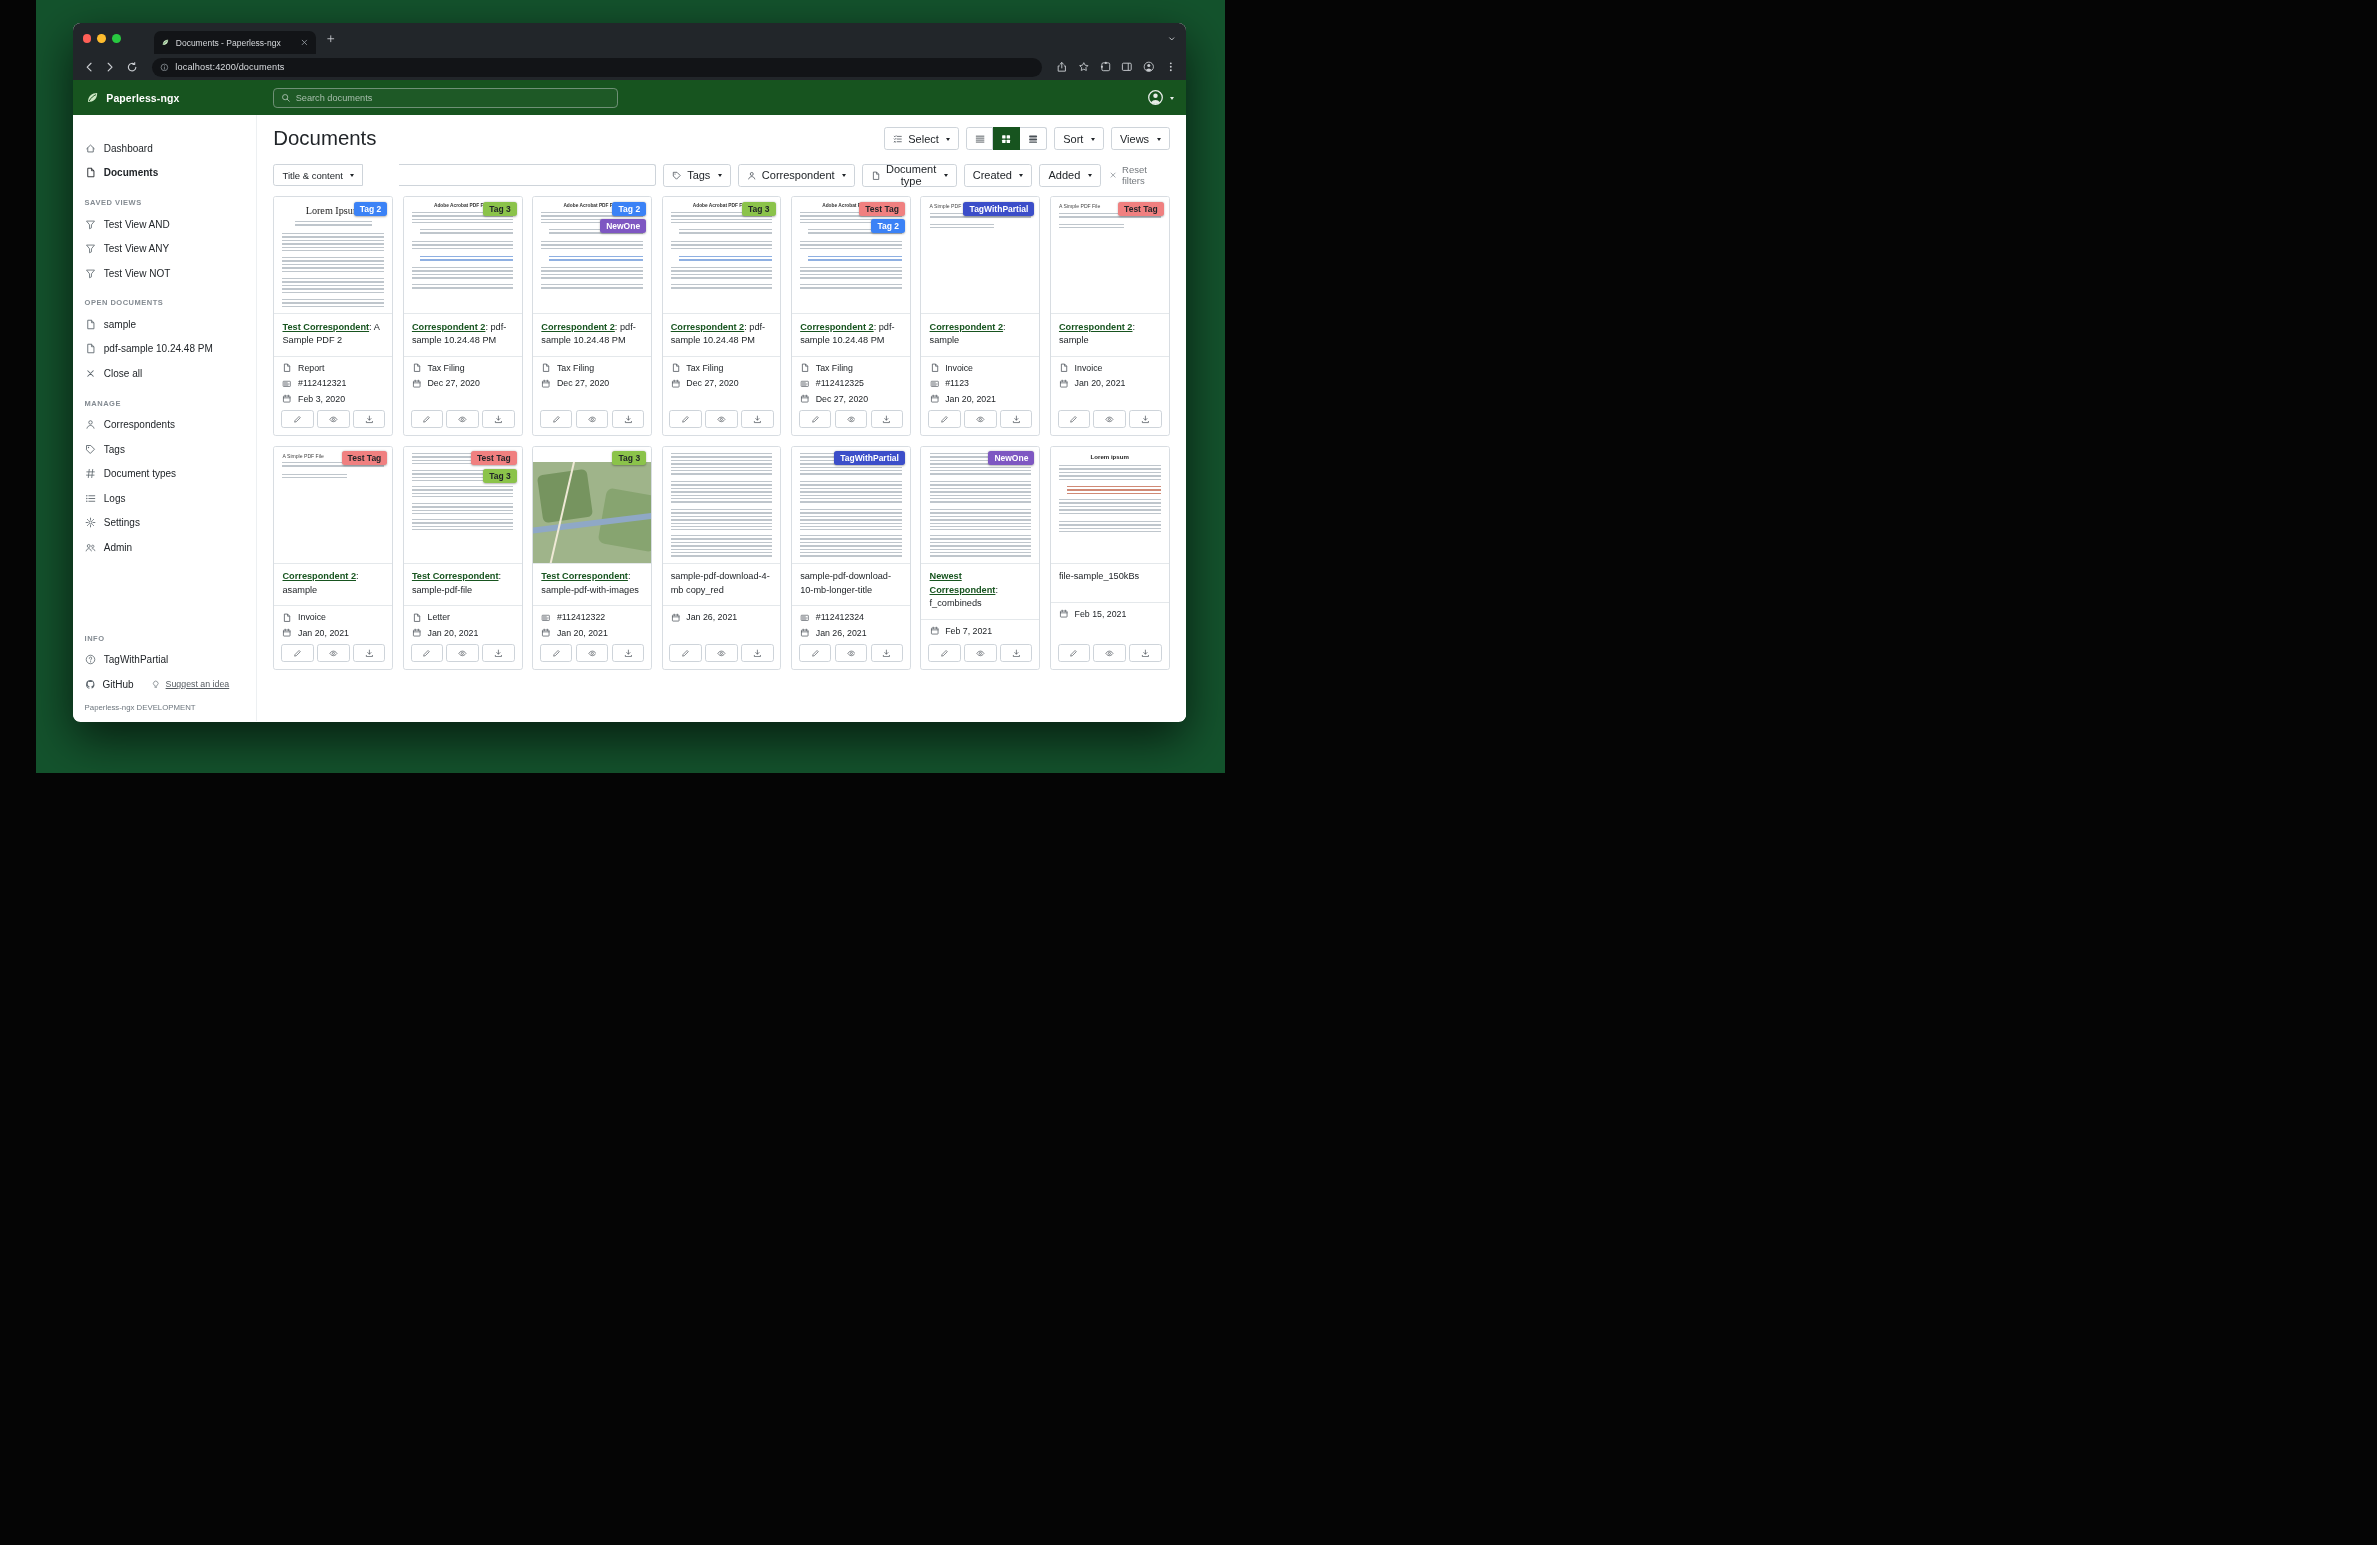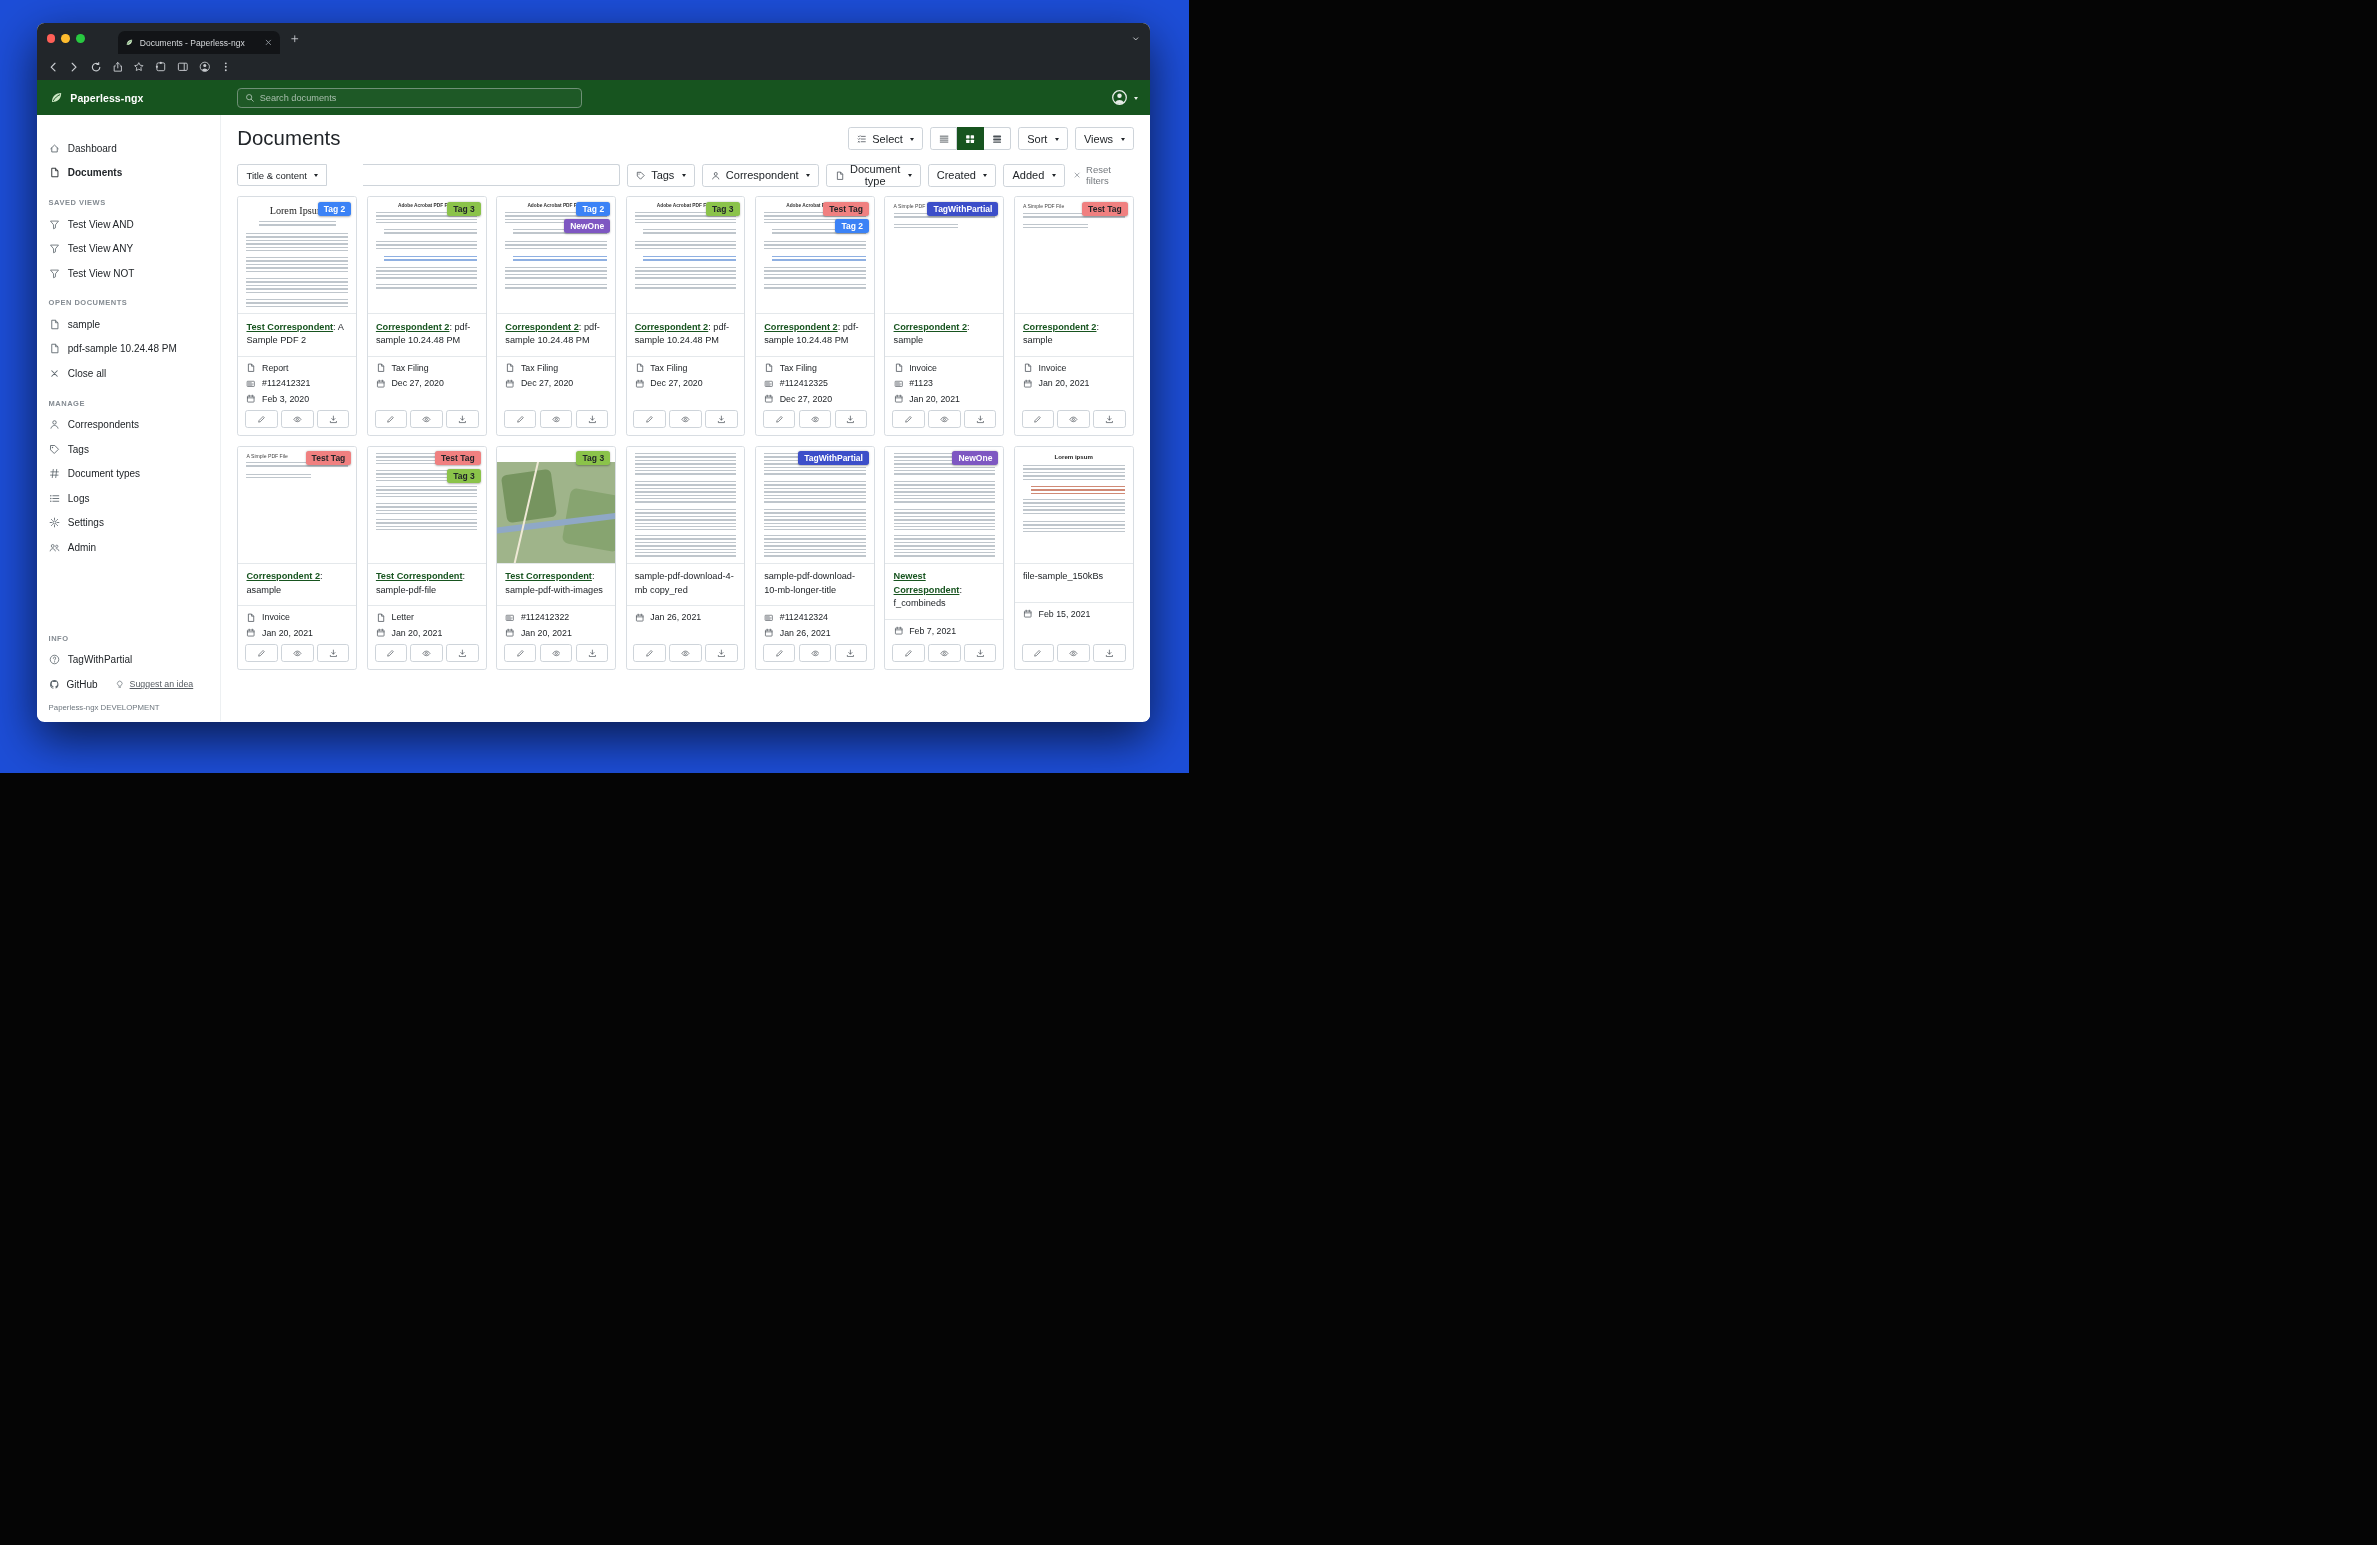--- a/index.html
+++ b/index.html
@@ -1,18 +1,18 @@
 <!DOCTYPE html>
 <html style="--brand: #17541f; --pag-active: #212529;font-size:11px"><head>
 <meta charset="utf-8">
 <style>
   * { box-sizing: border-box; margin: 0; padding: 0; }
   html,body { background:#050505; }
   body { font-family:"Liberation Sans", sans-serif; }
-  .stage { position:relative; width:1189px; height:773px; background:#1d4ed8; overflow:hidden; }
+  .stage { position:relative; width:1189px; height:773px; background:#14532d; overflow:hidden;margin-left:36px; }
   .window { position:absolute; left:37px; top:23px; width:1113px; height:699px; border-radius:7.5px;
             overflow:hidden; background:#fff; box-shadow:0 16.3px 48px rgba(0,0,0,.65); display:flex; flex-direction:column; }
 
   
   .tabstrip { height:31px; background:#22262a; display:flex; align-items:center; padding:0 9.5px; flex:none; }
   .traffic { display:flex; gap:6.1px; margin-right:33px; }
   .dot { width:8.8px; height:8.8px; border-radius:50%; display:inline-block; }
   .dot.red{ background:#ff5f57; } .dot.yellow{ background:#febc2e; } .dot.green{ background:#28c840; }
   .tab { display:flex; align-items:center; gap:6.1px; width:162px; height:23px; background:#121417;
          border-radius:6.8px 6.8px 0 0; padding:0 6.8px; align-self:flex-end; }
@@ -188,20 +188,30 @@
           <svg viewBox="0 0 16 16" aria-hidden="true">
             <path d="M5.5 3l5 5-5 5" fill="none" stroke="currentColor" stroke-width="1.6" stroke-linecap="round" stroke-linejoin="round"></path>
           </svg>
         </i>
       <i class="ic nav">
           <svg viewBox="0 0 16 16" aria-hidden="true">
             <path d="M12.9 8.2A4.9 4.9 0 1 1 11.2 4.4" fill="none" stroke="currentColor" stroke-width="1.5" stroke-linecap="round"></path>
             <path d="M11.4 1.7v2.9H8.5" fill="none" stroke="currentColor" stroke-width="1.5" stroke-linejoin="round"></path>
           </svg>
         </i>
+      <div class="omnibox">
+        <i class="ic xs">
+            <svg viewBox="0 0 16 16" aria-hidden="true">
+              <circle cx="8" cy="8" r="6" fill="none" stroke="currentColor" stroke-width="1.3"></circle>
+              <path d="M8 7.4v3.8" stroke="currentColor" stroke-width="1.4" stroke-linecap="round"></path>
+              <circle cx="8" cy="4.9" r=".9" fill="currentColor"></circle>
+            </svg>
+          </i>
+        <span class="url">localhost:4200/documents</span>
+      </div>
       <div class="tb-right">
         <i class="ic">
             <svg viewBox="0 0 16 16" aria-hidden="true">
               <path d="M8 9.6V2.2M5.6 4.5 8 2.1l2.4 2.4" fill="none" stroke="currentColor" stroke-width="1.3" stroke-linecap="round" stroke-linejoin="round"></path>
               <path d="M4.6 6.8H3v7.2h10V6.8h-1.6" fill="none" stroke="currentColor" stroke-width="1.3" stroke-linecap="round"></path>
             </svg>
           </i>
         <i class="ic">
             <svg viewBox="0 0 16 16" aria-hidden="true">
               <path d="M8 2.3l1.8 3.5 3.9.6-2.8 2.8.6 3.9L8 11.3l-3.5 1.8.6-3.9L2.3 6.4l3.9-.6z" fill="none" stroke="currentColor" stroke-width="1.2" stroke-linejoin="round"></path>

